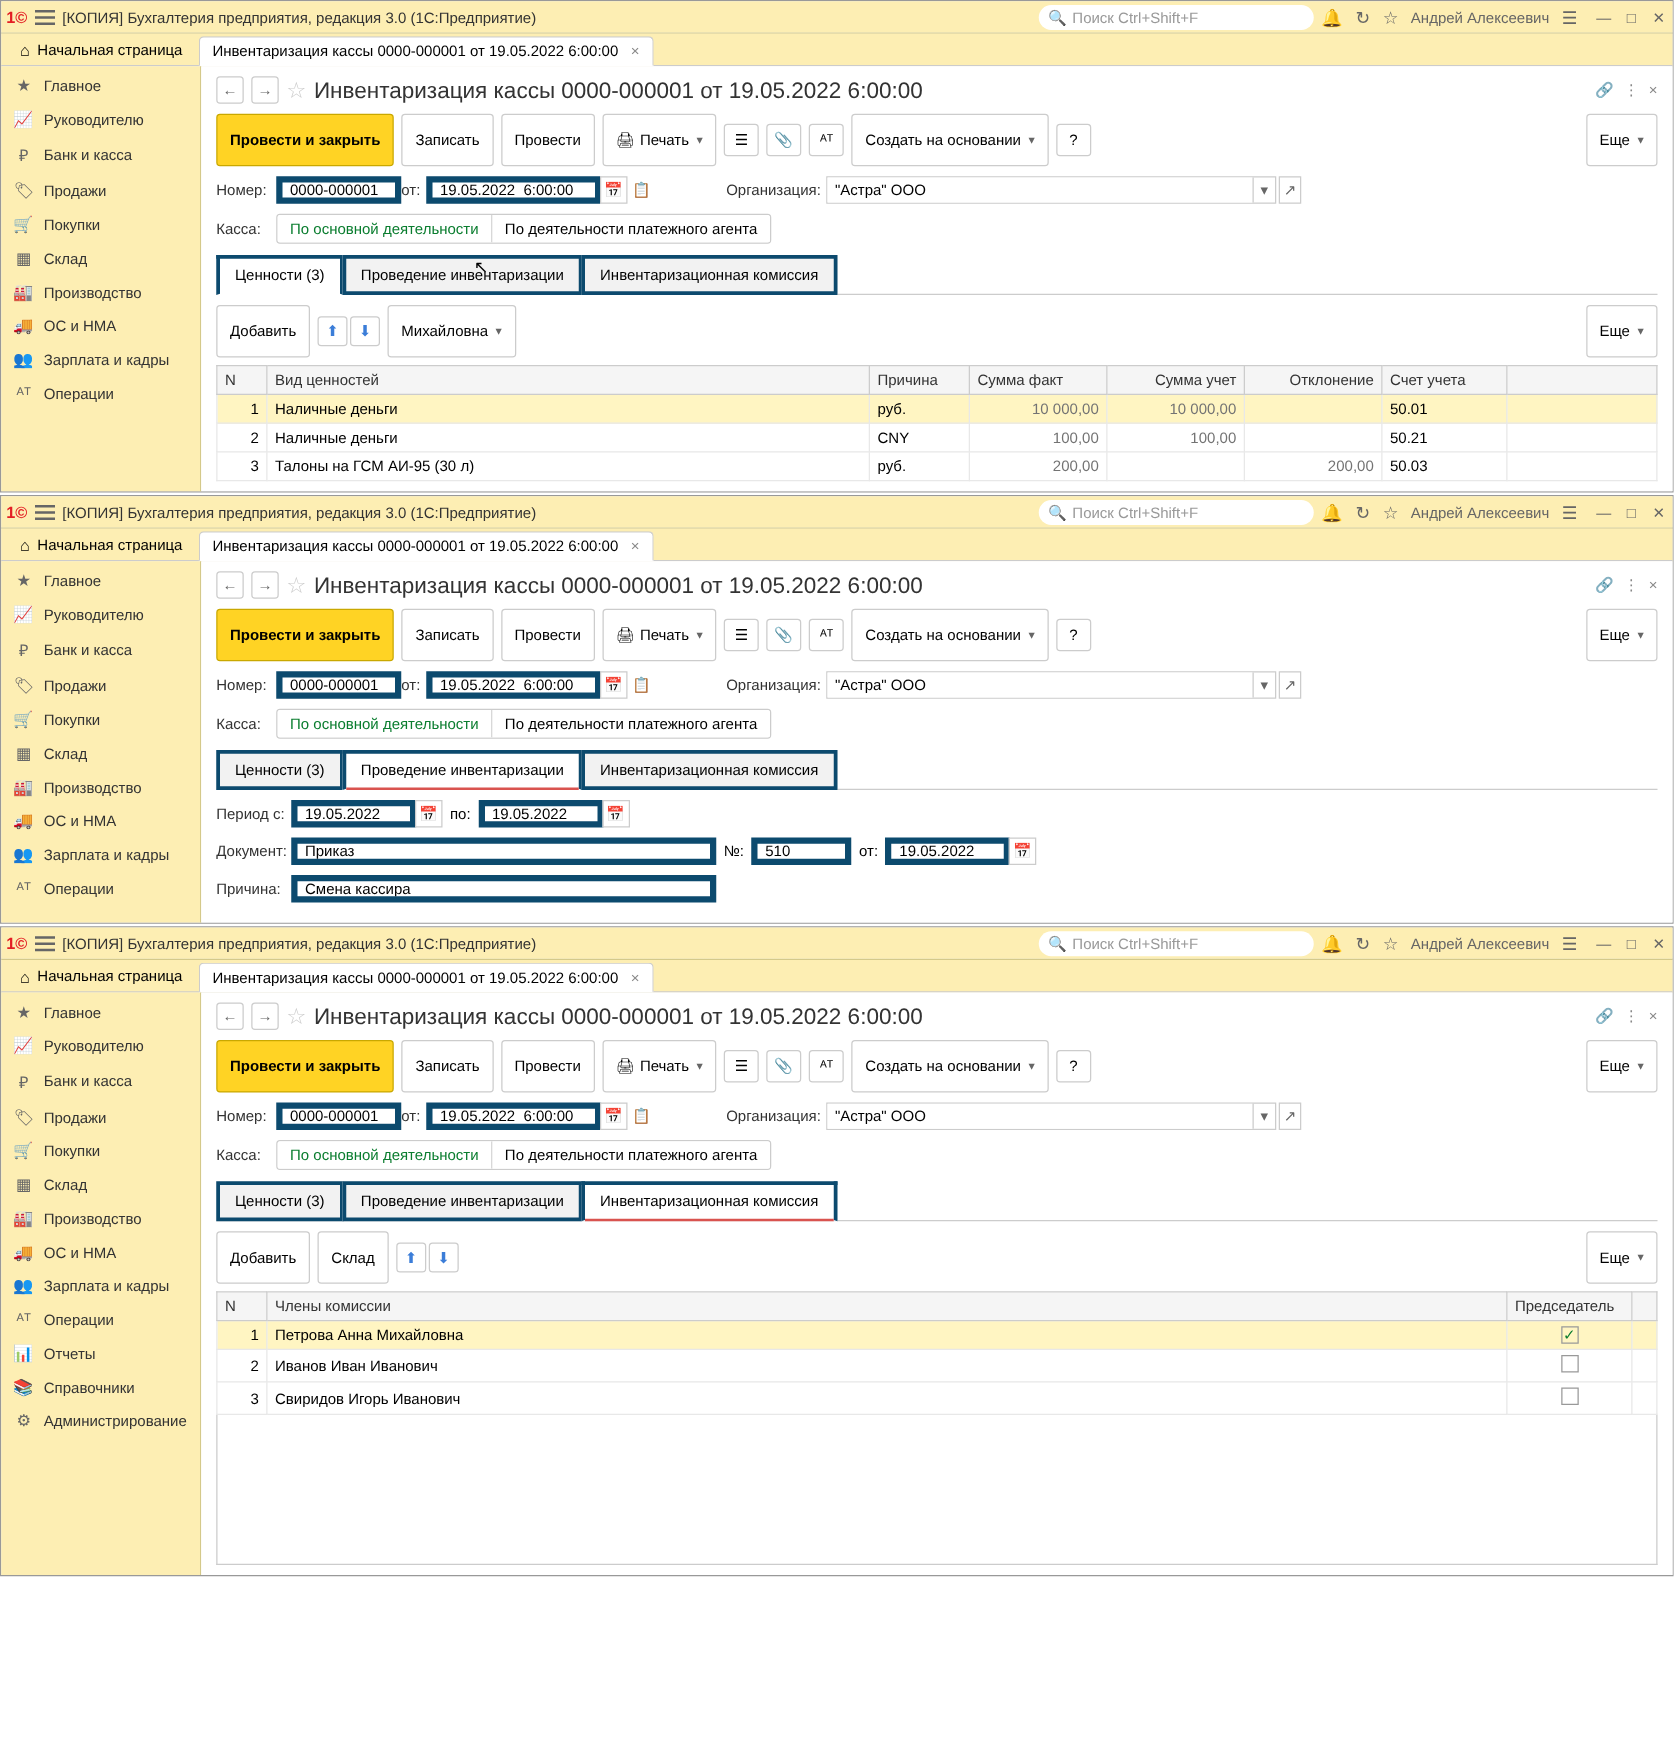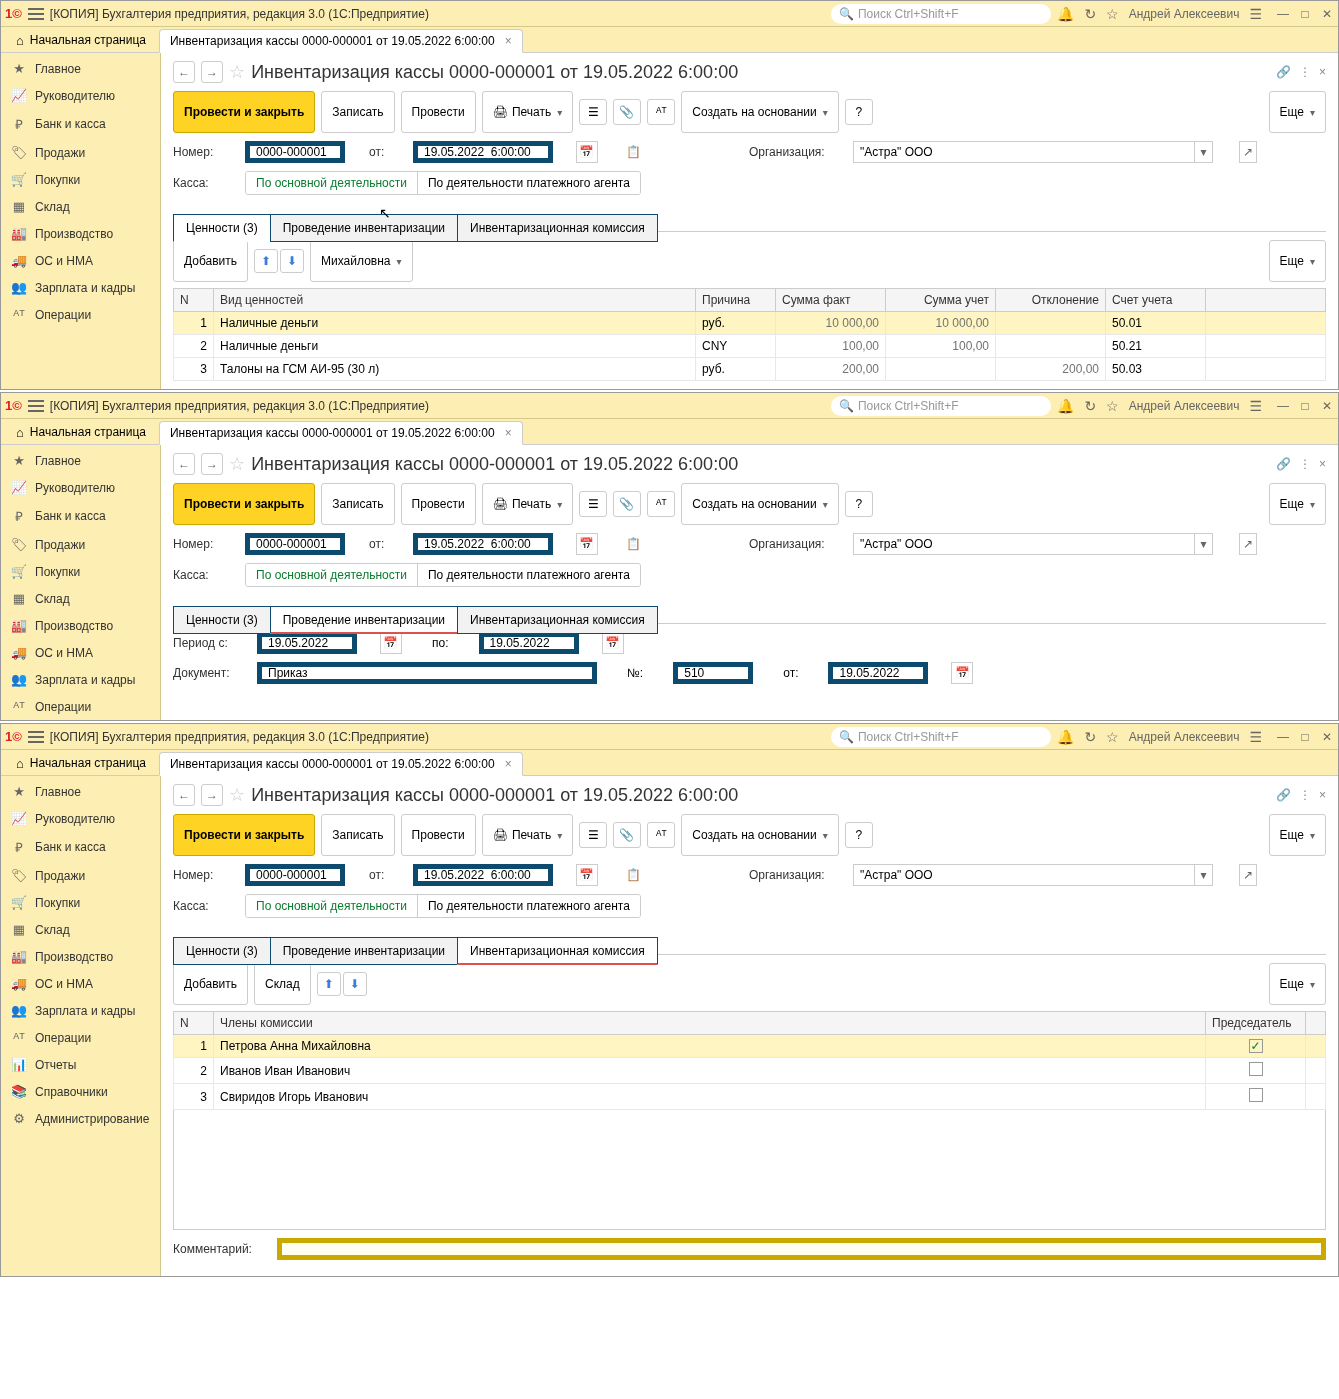--- a/index.html
+++ b/index.html
@@ -29,33 +29,33 @@
 .nav-btn{width:22px;height:22px;border:1px solid #ccc;background:#fff;display:flex;align-items:center;justify-content:center;cursor:pointer;border-radius:3px;color:#666}
 .star-ic{color:#ccc;font-size:18px}
 .page-title{font-size:18px;color:#333;font-weight:normal;flex:1}
 .hdr-right{display:flex;gap:8px;align-items:center;color:#888}
 .toolbar{display:flex;gap:6px;margin-bottom:8px;align-items:center;flex-wrap:wrap}
 .btn{border:1px solid #ccc;background:#fff;padding:20px 10px;border-radius:3px;cursor:pointer;display:flex;align-items:center;gap:4px;height:26px}
 .btn.primary{background:#ffd324;border-color:#c9a800;font-weight:bold}
 .btn .dd{color:#666;font-size:10px;margin-left:2px}
 .icon-btn{width:28px;justify-content:center;padding:4px}
 .toolbar-spacer{flex:1}
-.form-row{display:flex;align-items:center;gap:24px;margin-bottom:8px}
+.form-row{display:flex;align-items:center;gap:0;margin-bottom:8px}
 .form-label{color:#333;min-width:48px}
 .input{border:5px solid #0c4a6e;padding:3px 6px;height:22px;background:#fff}
 .input.w90{width:100px}
 .input.w160{width:140px}
 .input.w520{width:340px}
 .cal-ic{width:22px;height:22px;border:1px solid #ccc;display:flex;align-items:center;justify-content:center;cursor:pointer;background:#fff;margin-left:-1px}
 .toggle-grp{display:flex;border:1px solid #ccc;border-radius:3px;overflow:hidden}
 .toggle-btn{padding:4px 10px;background:#fff;cursor:pointer;border-right:1px solid #ccc}
 .toggle-btn:last-child{border-right:none}
 .toggle-btn.active{color:#0a7d2f}
 .sub-tabs{display:flex;border-bottom:1px solid #ccc;margin-bottom:8px}
-.sub-tab{padding:6px 12px;border:1px solid #0c4a6e;background:#f2f2f2;cursor:pointer;position:relative;top:11px;margin-right:-1px}
+.sub-tab{padding:6px 12px;border:3px solid #0c4a6e;background:#f2f2f2;cursor:pointer;position:relative;top:1px;margin-right:-1px}
 .sub-tab.active{background:#fff;border-bottom:1px solid #fff}
 .sub-tab.active.red::after{content:"";position:absolute;left:0;right:0;bottom:-1px;height:2px;background:#d9534f}
 .tab-toolbar{display:flex;gap:6px;margin-bottom:6px;align-items:center}
 .arrow-btn{width:24px;height:24px;border:1px solid #ccc;background:#fff;display:flex;align-items:center;justify-content:center;cursor:pointer;border-radius:3px}
 .arrow-btn.up{color:#3b7dd8}
 .arrow-btn.dn{color:#3b7dd8}
 table.grid{width:100%;border-collapse:collapse;border:1px solid #ccc}
 table.grid th{background:#f5f5f5;border:1px solid #ccc;padding:4px 6px;text-align:left;font-weight:normal;color:#333}
 table.grid td{border:1px solid #e8e8e8;padding:4px 6px}
 table.grid tr.sel td{background:#fff5c2}
@@ -417,20 +417,24 @@
         </div>
   <div class="form-row">
           <span class="form-label" style="min-width:60px">Документ:</span>
           <input class="input w520" value="Приказ" style="">
           <span style="margin:0 6px">№:</span>
           <input class="input" style="width: 80px;" value="510">
           <span style="margin:0 6px">от:</span>
           <input class="input w90" value="19.05.2022" style="">
           <div class="cal-ic">📅</div>
         </div>
+  <div class="form-row">
+          <span class="form-label" style="min-width:60px">Причина:</span>
+          <input class="input w520" value="Смена кассира" style="">
+        </div>
 </div>
 </div>
 </div>
 
 <div class="window">
 <div class="titlebar">
       <span class="logo">1©</span>
       <div class="burger">
         <span></span>
         <span></span>
@@ -611,19 +615,15 @@
             </tr>
             <tr>
               <td class="idx">3</td>
               <td>Свиридов Игорь Иванович</td>
               <td style="text-align:center"><span class="chk"></span></td>
               <td></td>
             </tr>
           </tbody>
   </table>
   <div class="grid-empty" style="border-top:none"></div>
-  <div class="form-row" style="margin-top:8px">
-    <span class="form-label" style="min-width:80px">Комментарий:</span>
-    <input class="input" style="flex: 1 1 0%; border-color: rgb(201, 168, 0); background: rgb(255, 254, 240);">
-  </div>
 </div>
 </div>
 </div>
 
 </body></html>

